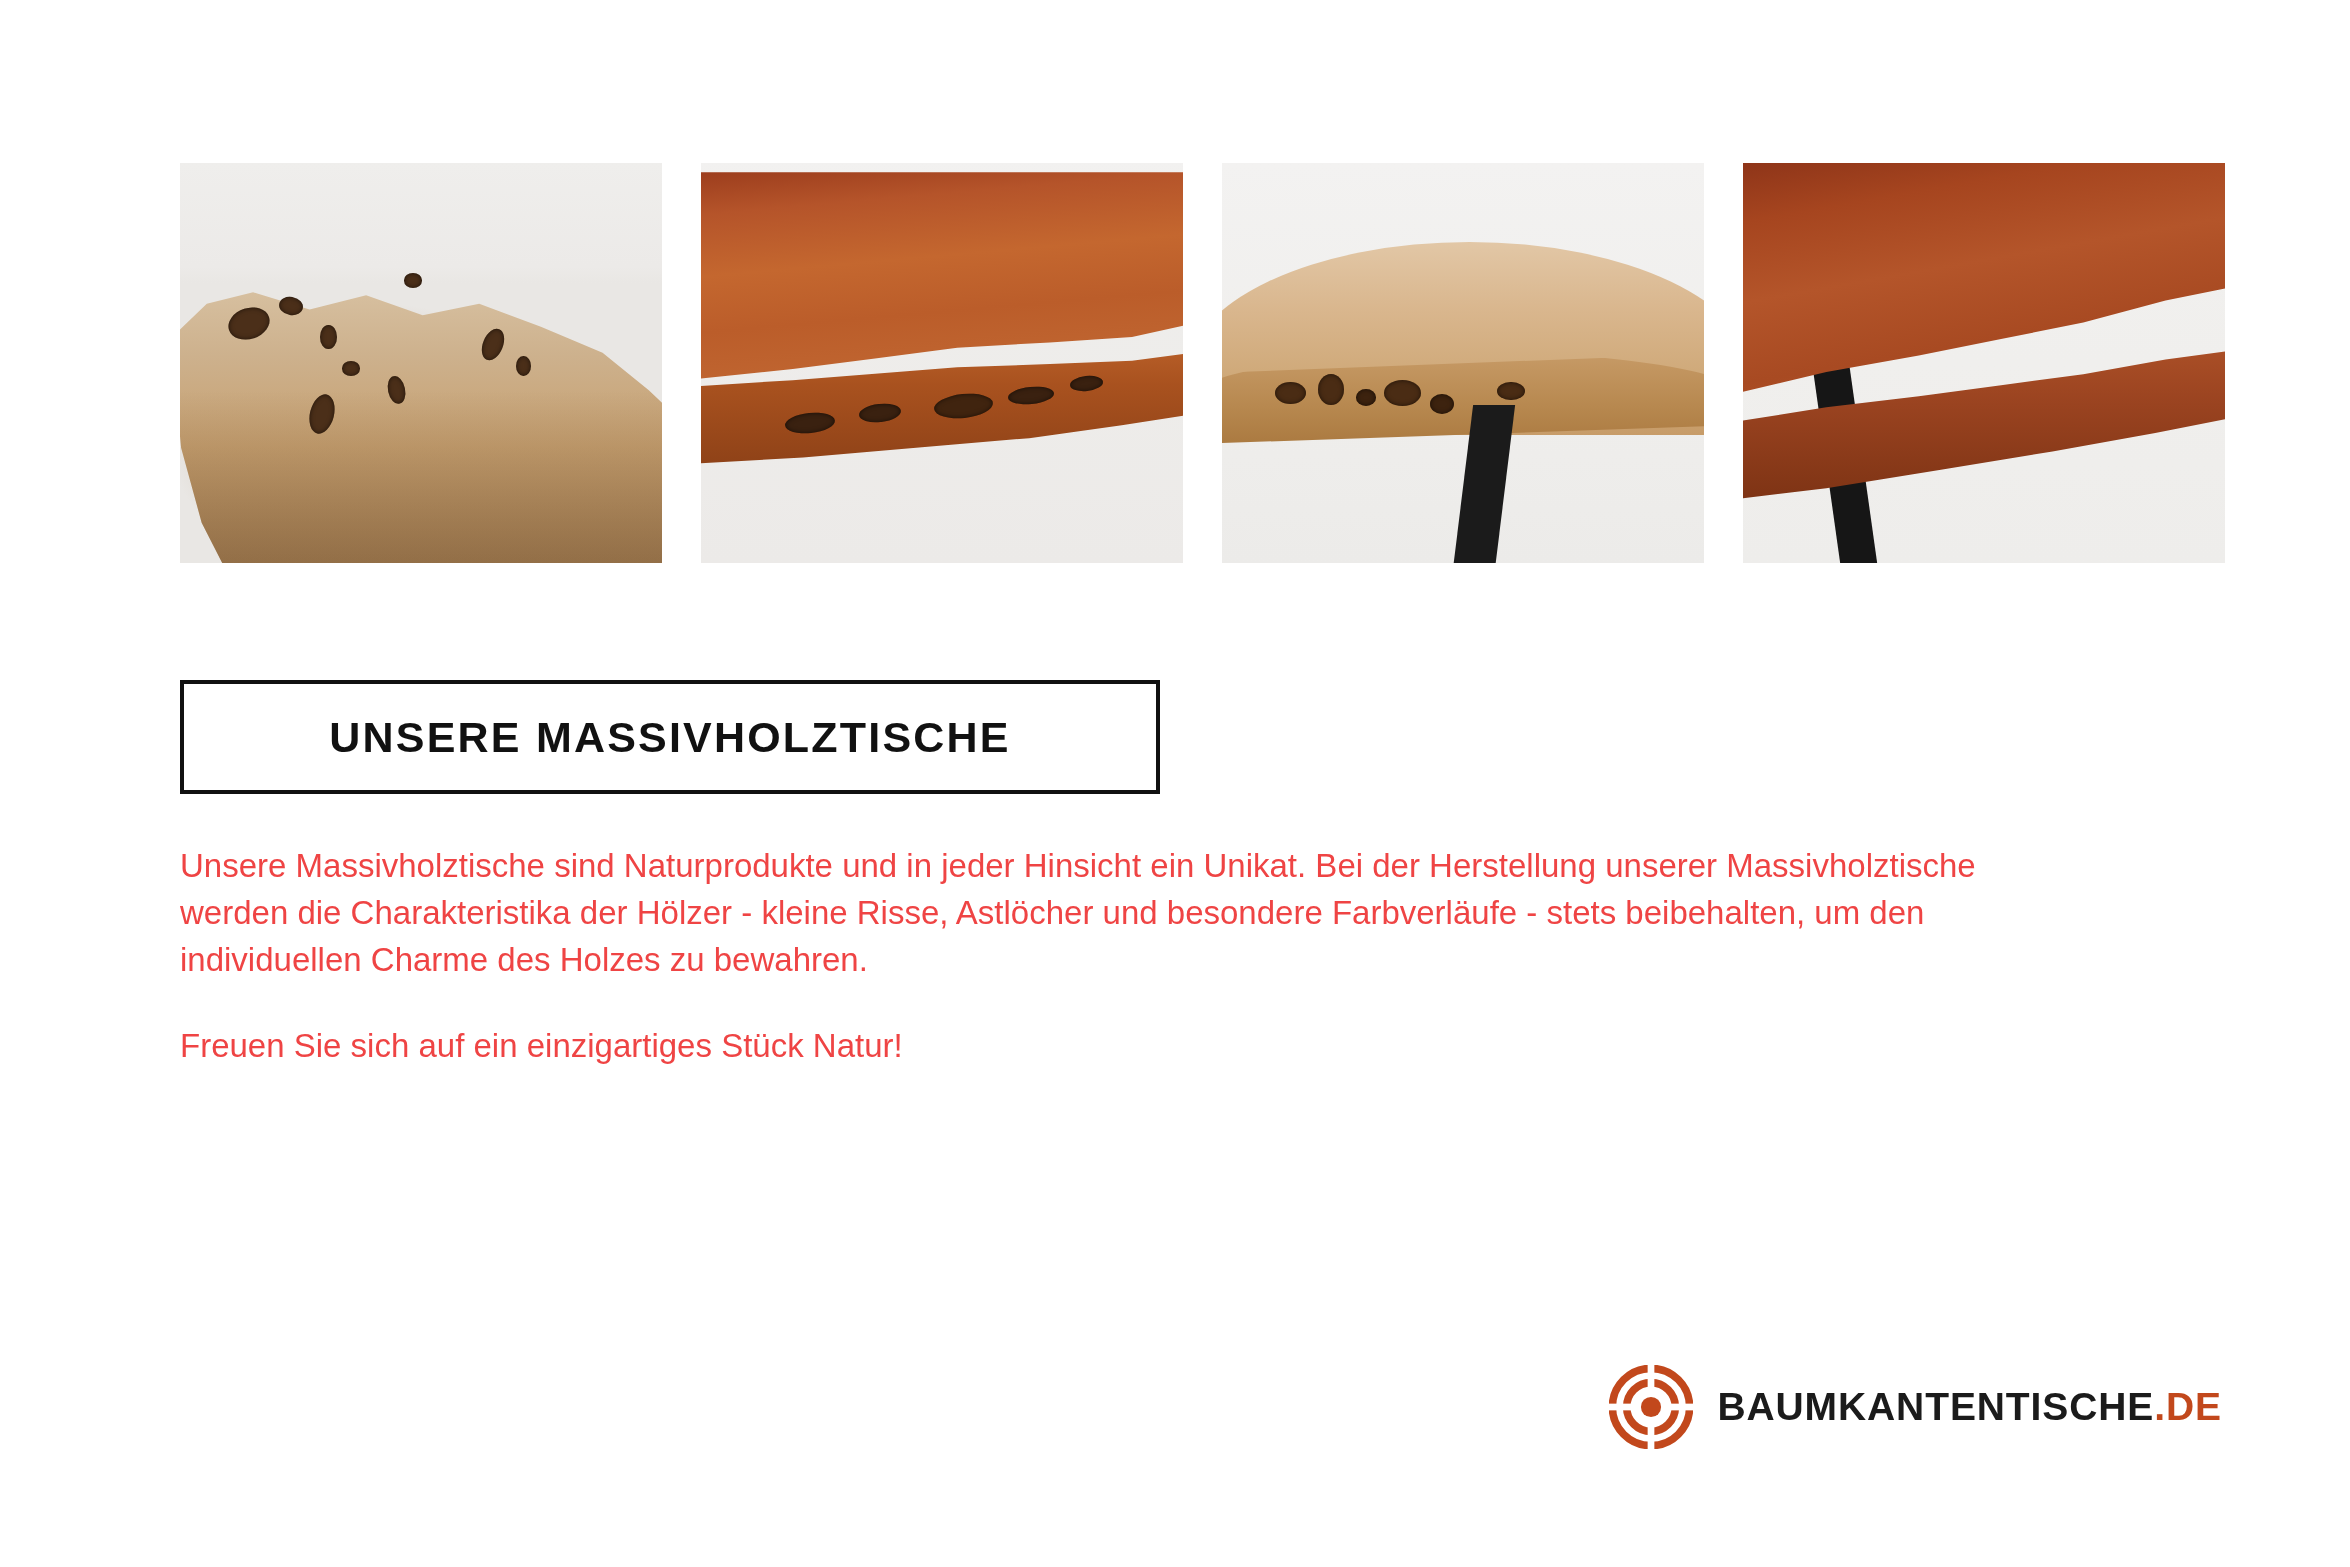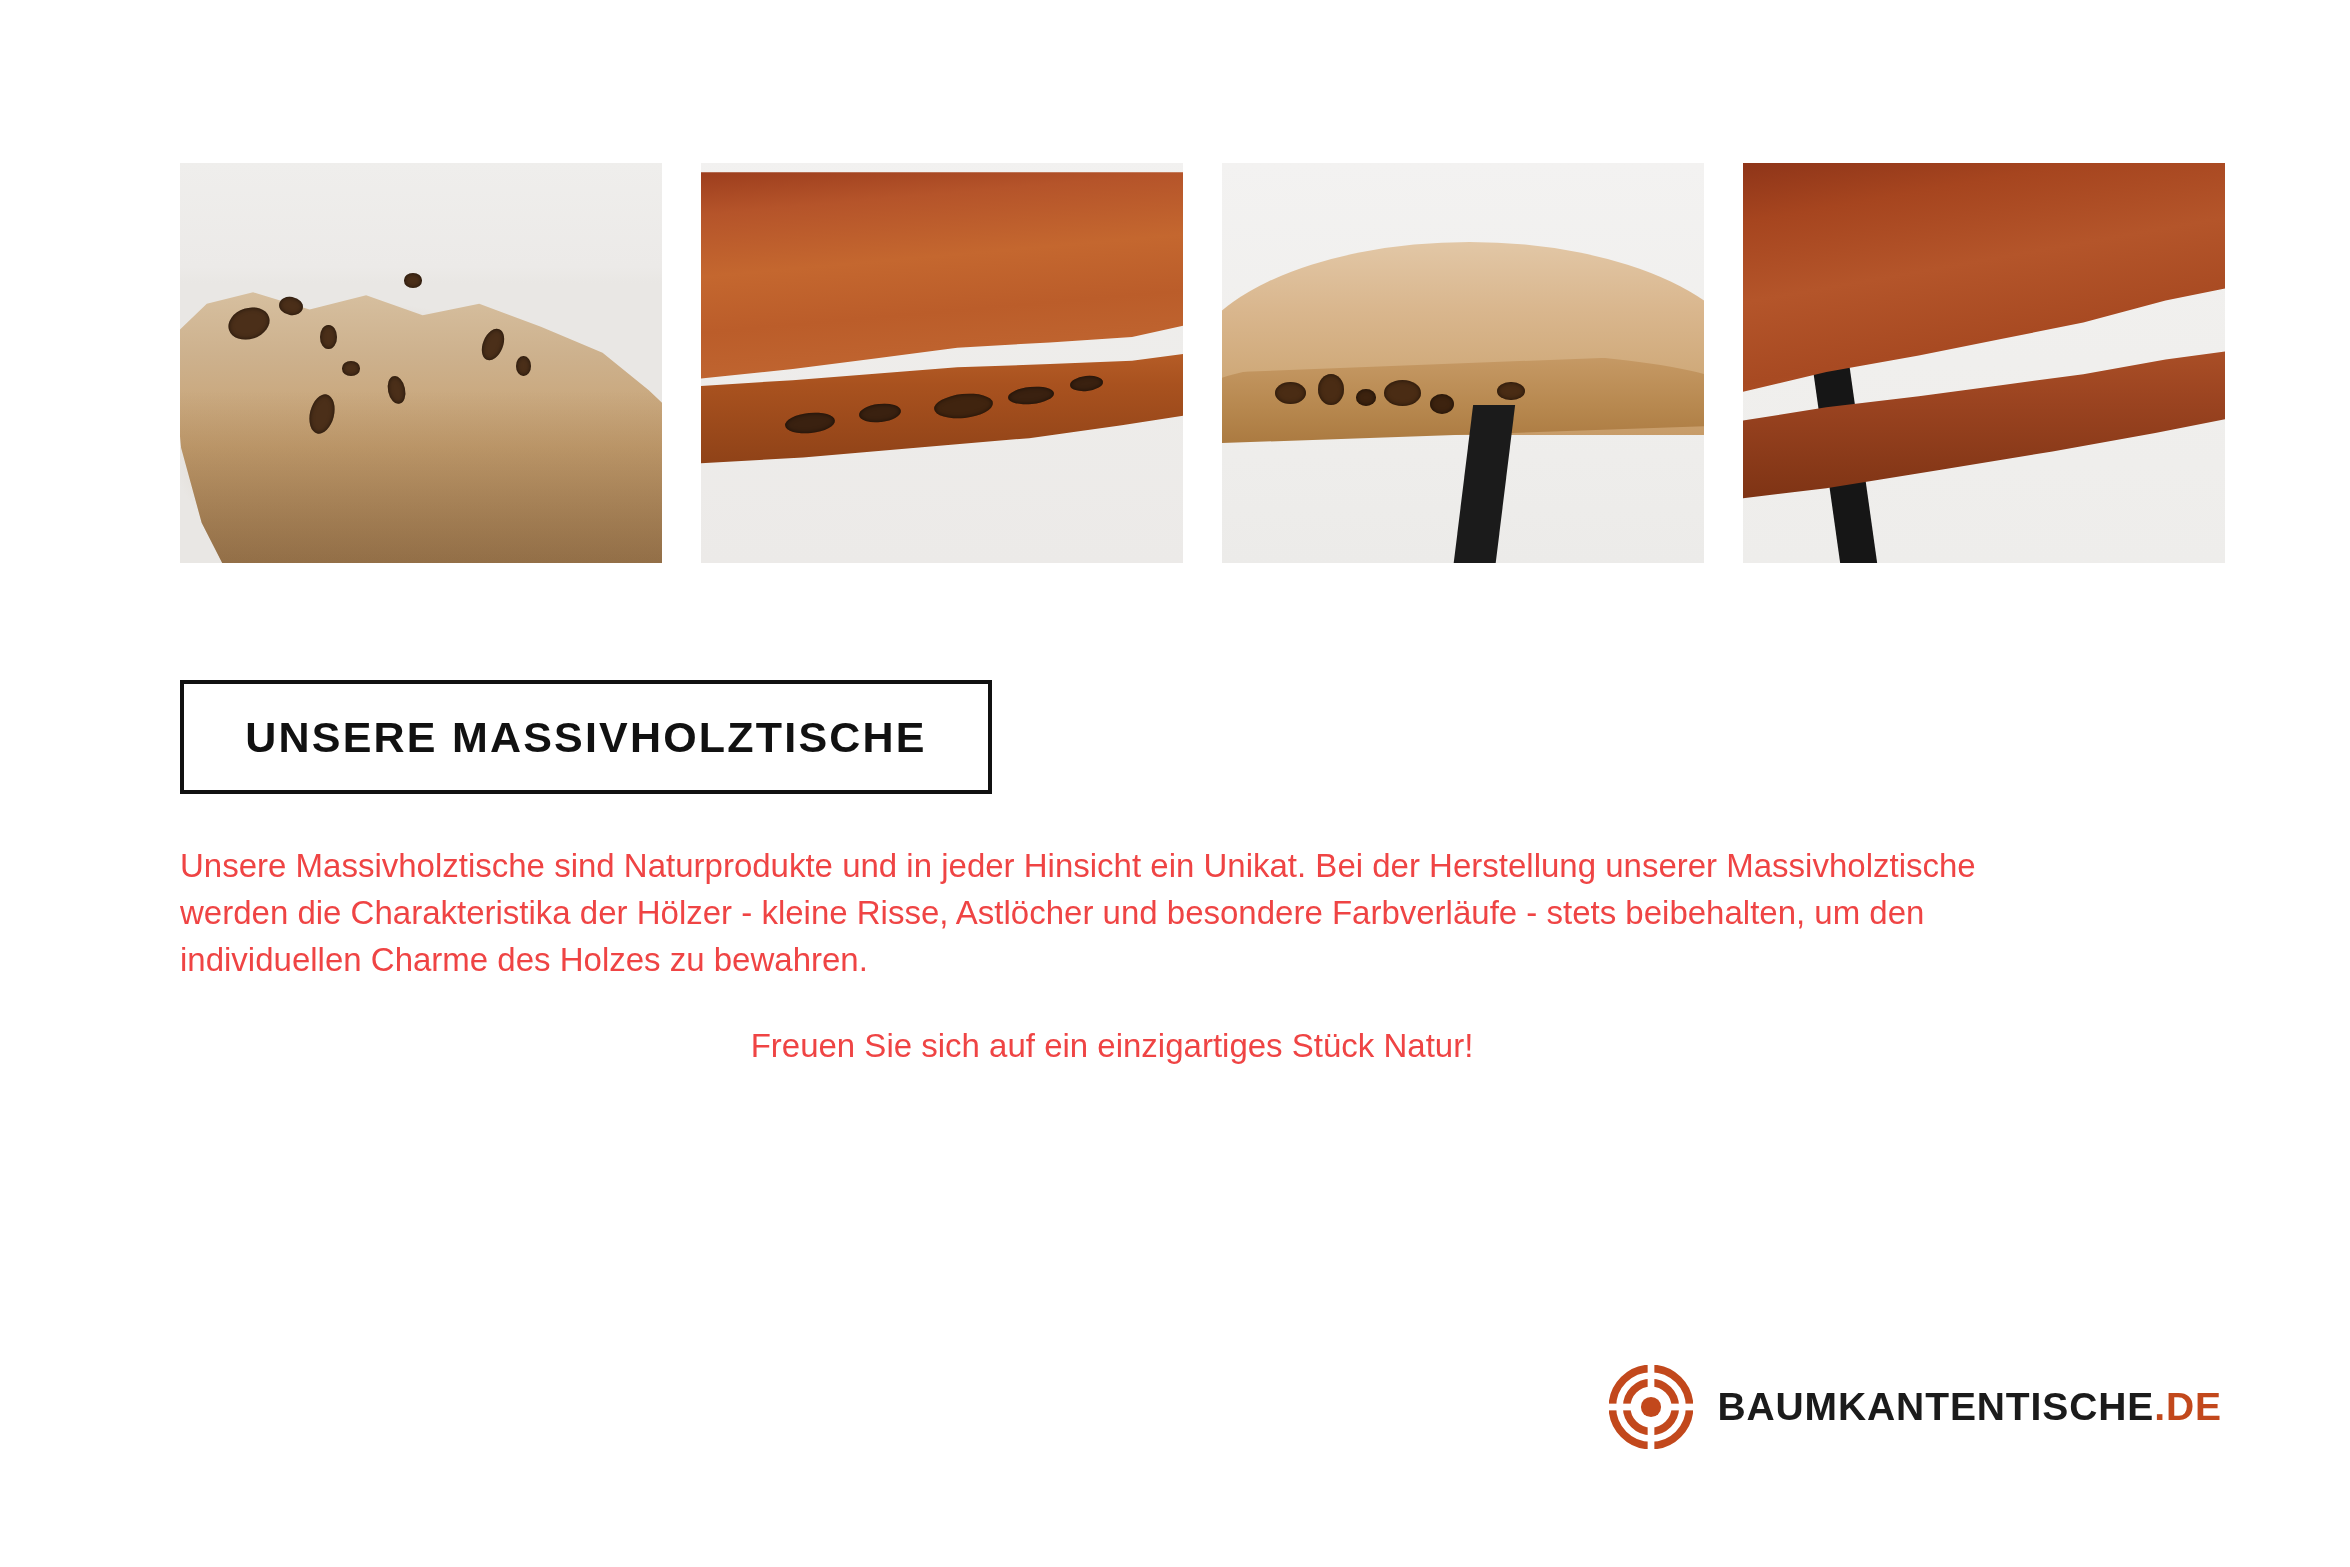--- a/index.html
+++ b/index.html
@@ -177,21 +177,21 @@
     height: 246px;
     background: #161616;
     transform: skewX(8deg);
   }
 
   
   .heading-box {
     position: absolute;
     left: 180px;
     top: 680px;
-    width: 812px;
+    width: 980px;
     height: 114px;
     border: 4.6px solid #111111;
     box-sizing: border-box;
     display: flex;
     align-items: center;
     justify-content: center;
   }
   .heading-text {
     font-size: 43px;
     font-weight: bold;
@@ -206,21 +206,21 @@
     left: 180px;
     top: 843px;
     width: 1864px;
     font-size: 33px;
     line-height: 1.42;
     color: #ef4444;
   }
   .copy p {
     margin: 0 0 39px 0;
   }
-  .copy p:last-child { margin-bottom: 15px; text-align: center; }
+  .copy p:last-child { margin-bottom: 15px; }
 
   
   .brand {
     position: absolute;
     right: 129px;
     bottom: 119px;
     display: flex;
     align-items: center;
     gap: 24px;
     justify-content: center;

